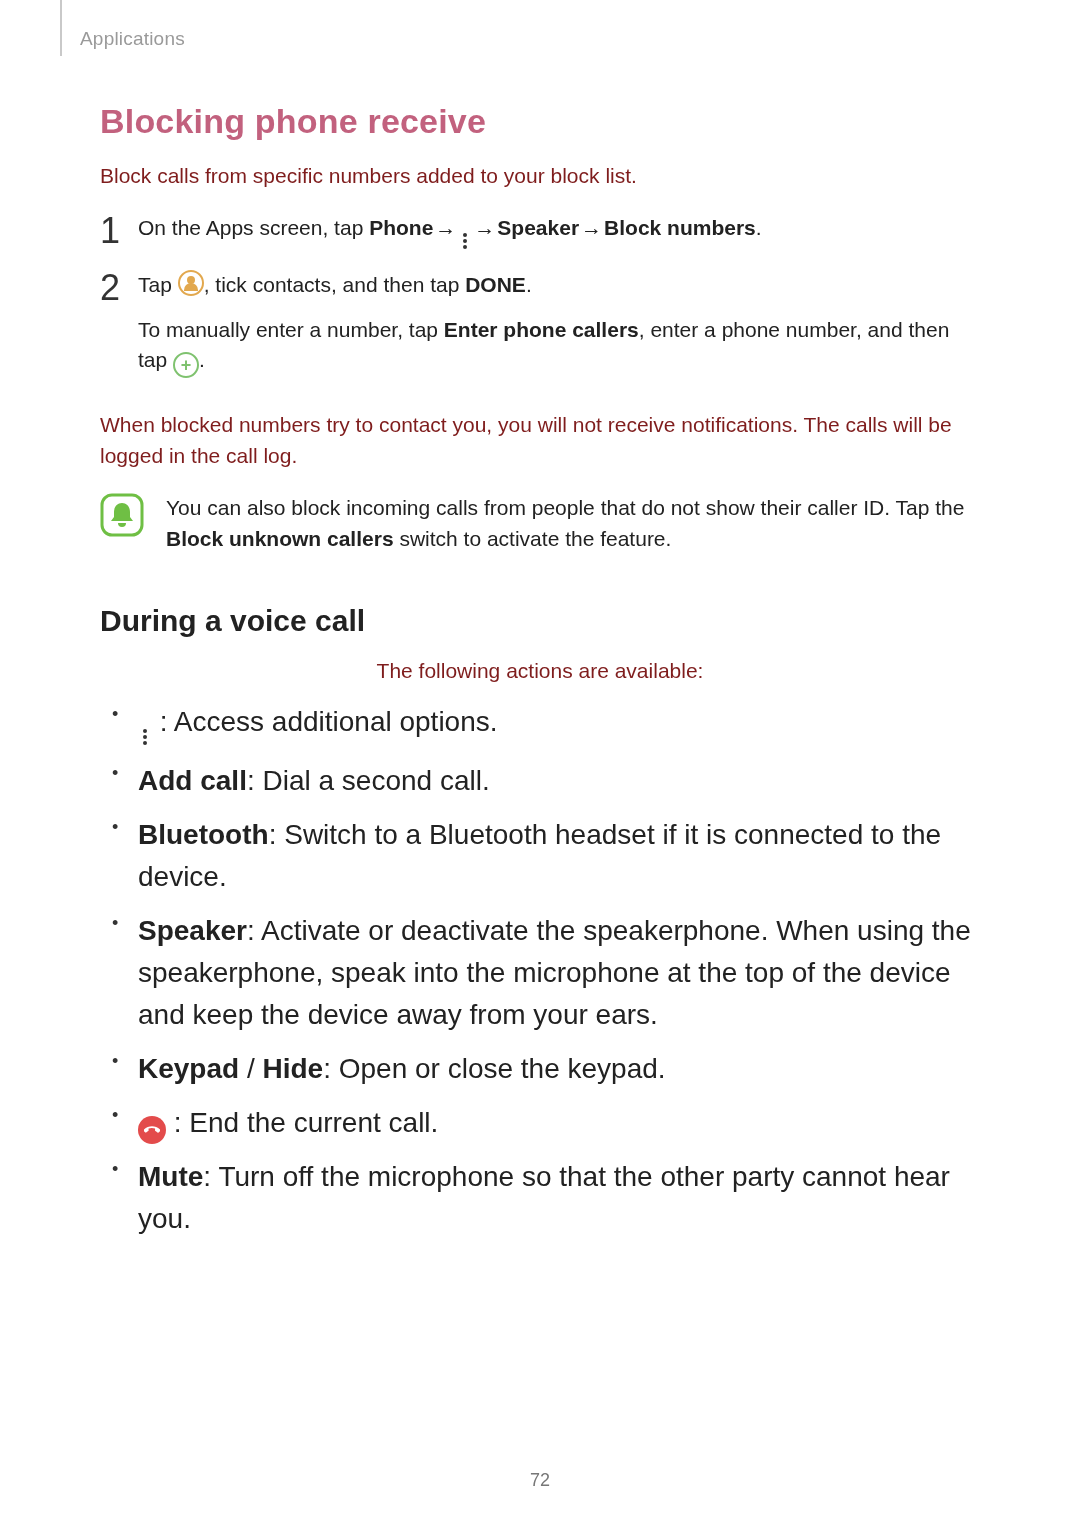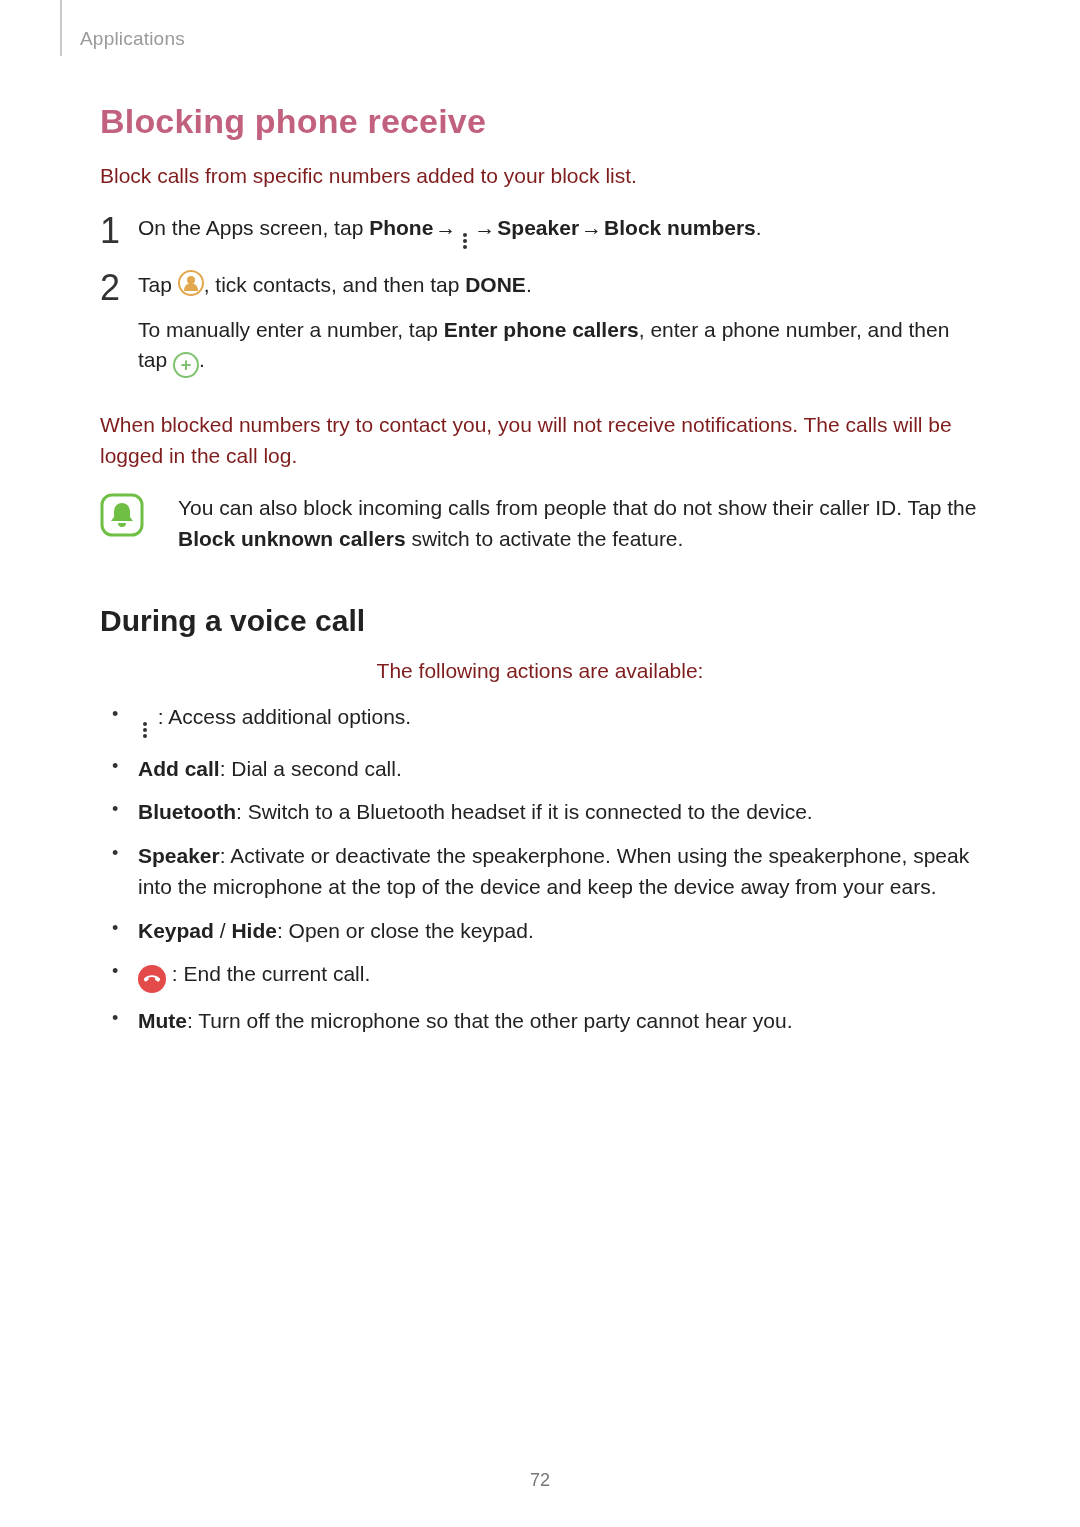--- a/index.html
+++ b/index.html
@@ -16,27 +16,27 @@
   .step-body p { margin-bottom: 14px; }
   .bold { font-weight: 700; }
   .arrow { display: inline-block; padding: 0 2px; }
   .inline-icon { display: inline-flex; align-items: center; justify-content: center; vertical-align: -4px; }
   .more-icon { width: 14px; height: 22px; flex-direction: column; gap: 2px; vertical-align: -2px;}
   .more-icon i { width: 4px; height: 4px; border-radius: 50%; background: #333; display: block; }
   .contact-icon { width: 26px; height: 26px; border-radius: 50%; border: 2px solid #e2a84e; position: relative; }
   .contact-icon::before { content: ""; position: absolute; top: 4px; left: 50%; transform: translateX(-50%); width: 8px; height: 8px; border-radius: 50%; background: #e2a84e; }
   .contact-icon::after { content: ""; position: absolute; bottom: 3px; left: 50%; transform: translateX(-50%); width: 14px; height: 8px; border-radius: 8px 8px 0 0; background: #e2a84e; }
   .plus-icon { width: 26px; height: 26px; border-radius: 50%; border: 2px solid #7fc26f; color: #7fc26f; font-size: 18px; line-height: 22px; text-align: center; font-weight: 700; }
-  .note { display: flex; align-items: flex-start; gap: 34px; margin: 10px 0 50px 0; }
+  .note { display: flex; align-items: flex-start; gap: 22px; margin: 10px 0 50px 0; }
   .note-icon { width: 44px; height: 44px; flex: 0 0 44px; }
   .note-icon svg { width: 44px; height: 44px; }
   .note-body { font-size: 21px; line-height: 1.45; }
   h3.sub { font-size: 30px; font-weight: 700; color: #222; margin: 24px 0 18px 0; }
   .bullets { list-style: none; padding-left: 34px; }
-  .bullets li { position: relative; font-size: 21px; line-height: 1.5; margin-bottom: 12px; padding-left: 4px; }
+  .bullets li { position: relative; font-size: 28px; line-height: 1.5; margin-bottom: 12px; padding-left: 4px; }
   .bullets li::before { content: "•"; position: absolute; left: -22px; top: 0; font-size: 18px; color: #333; }
   .endcall-icon { width: 28px; height: 28px; border-radius: 50%; background: #e34b4b; display: inline-flex; align-items: center; justify-content: center; vertical-align: -6px; }
   .endcall-icon svg { width: 16px; height: 16px; }
   .page-num { position: absolute; bottom: 36px; left: 50%; transform: translateX(-50%); font-size: 18px; color: #777; }
 </style>
 </head>
 <body>
 
 <div class="page">
   <div class="rule-mark"></div>

